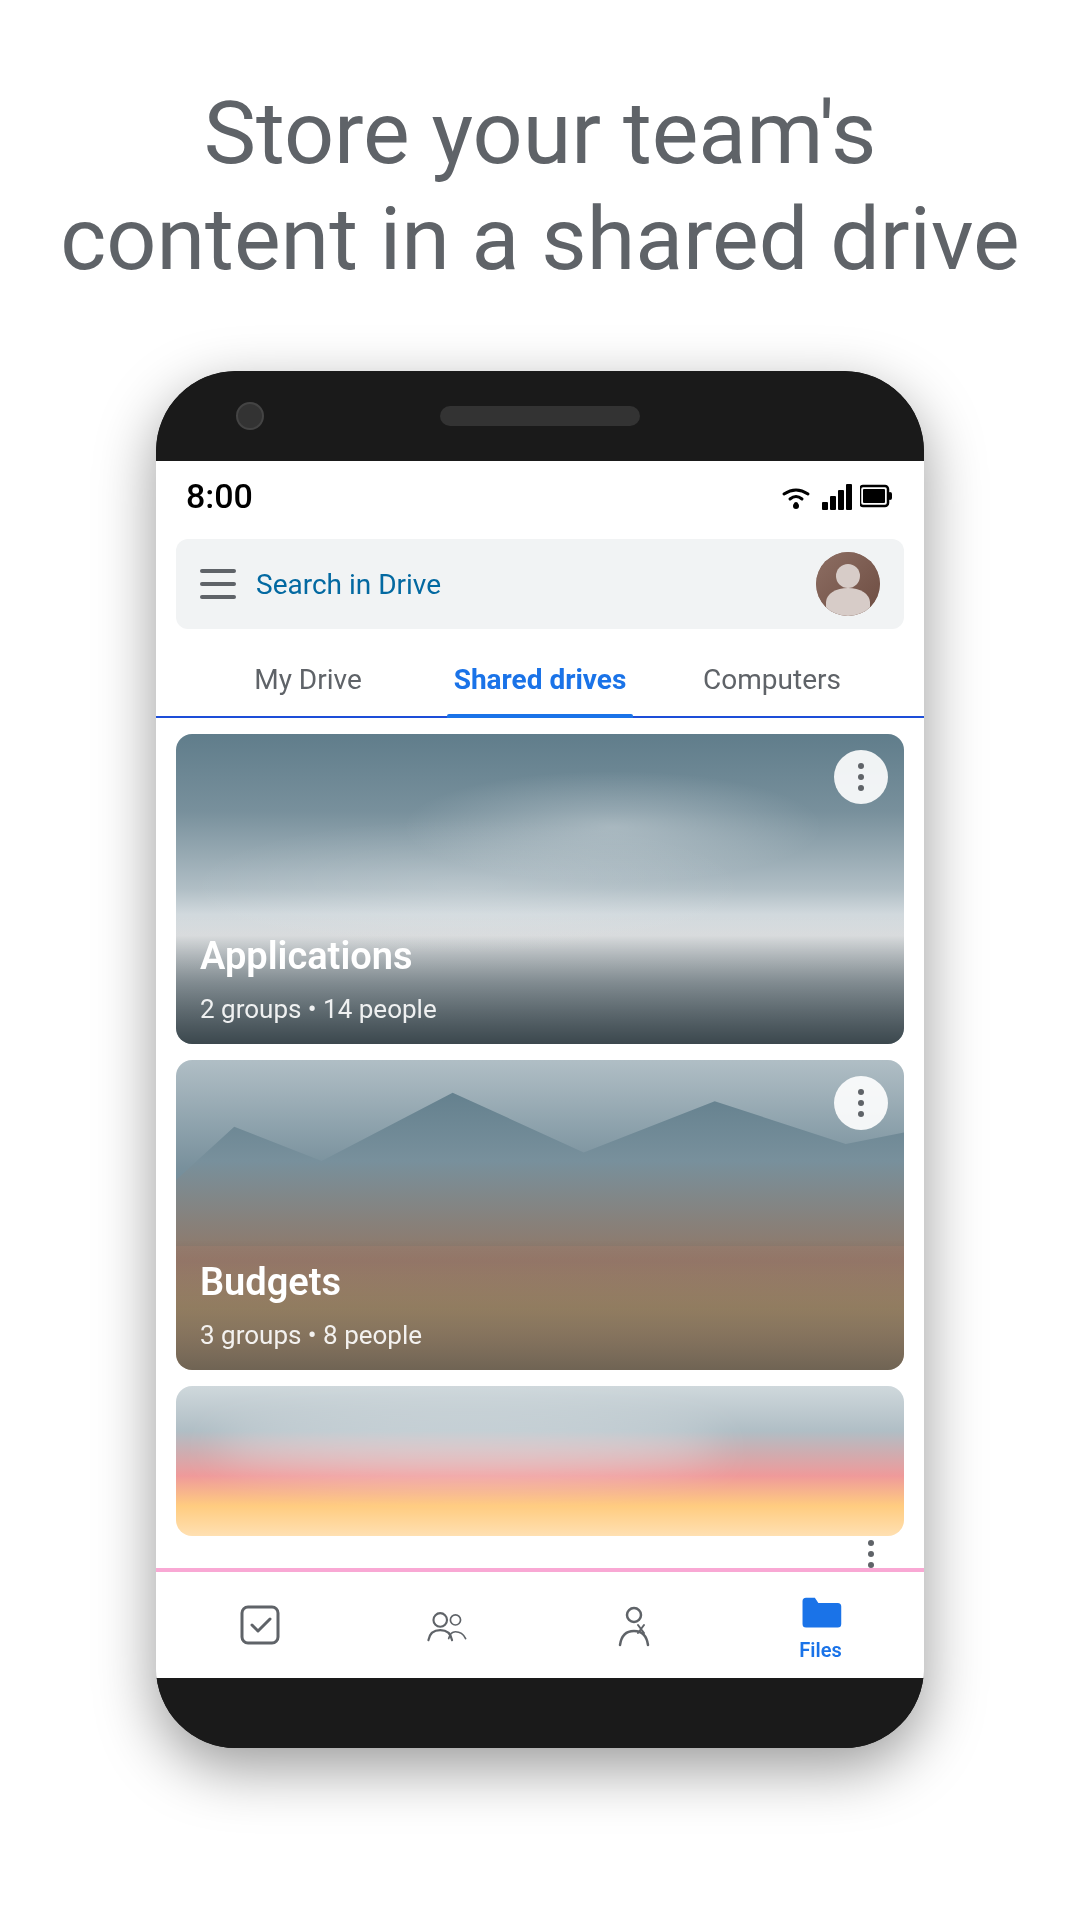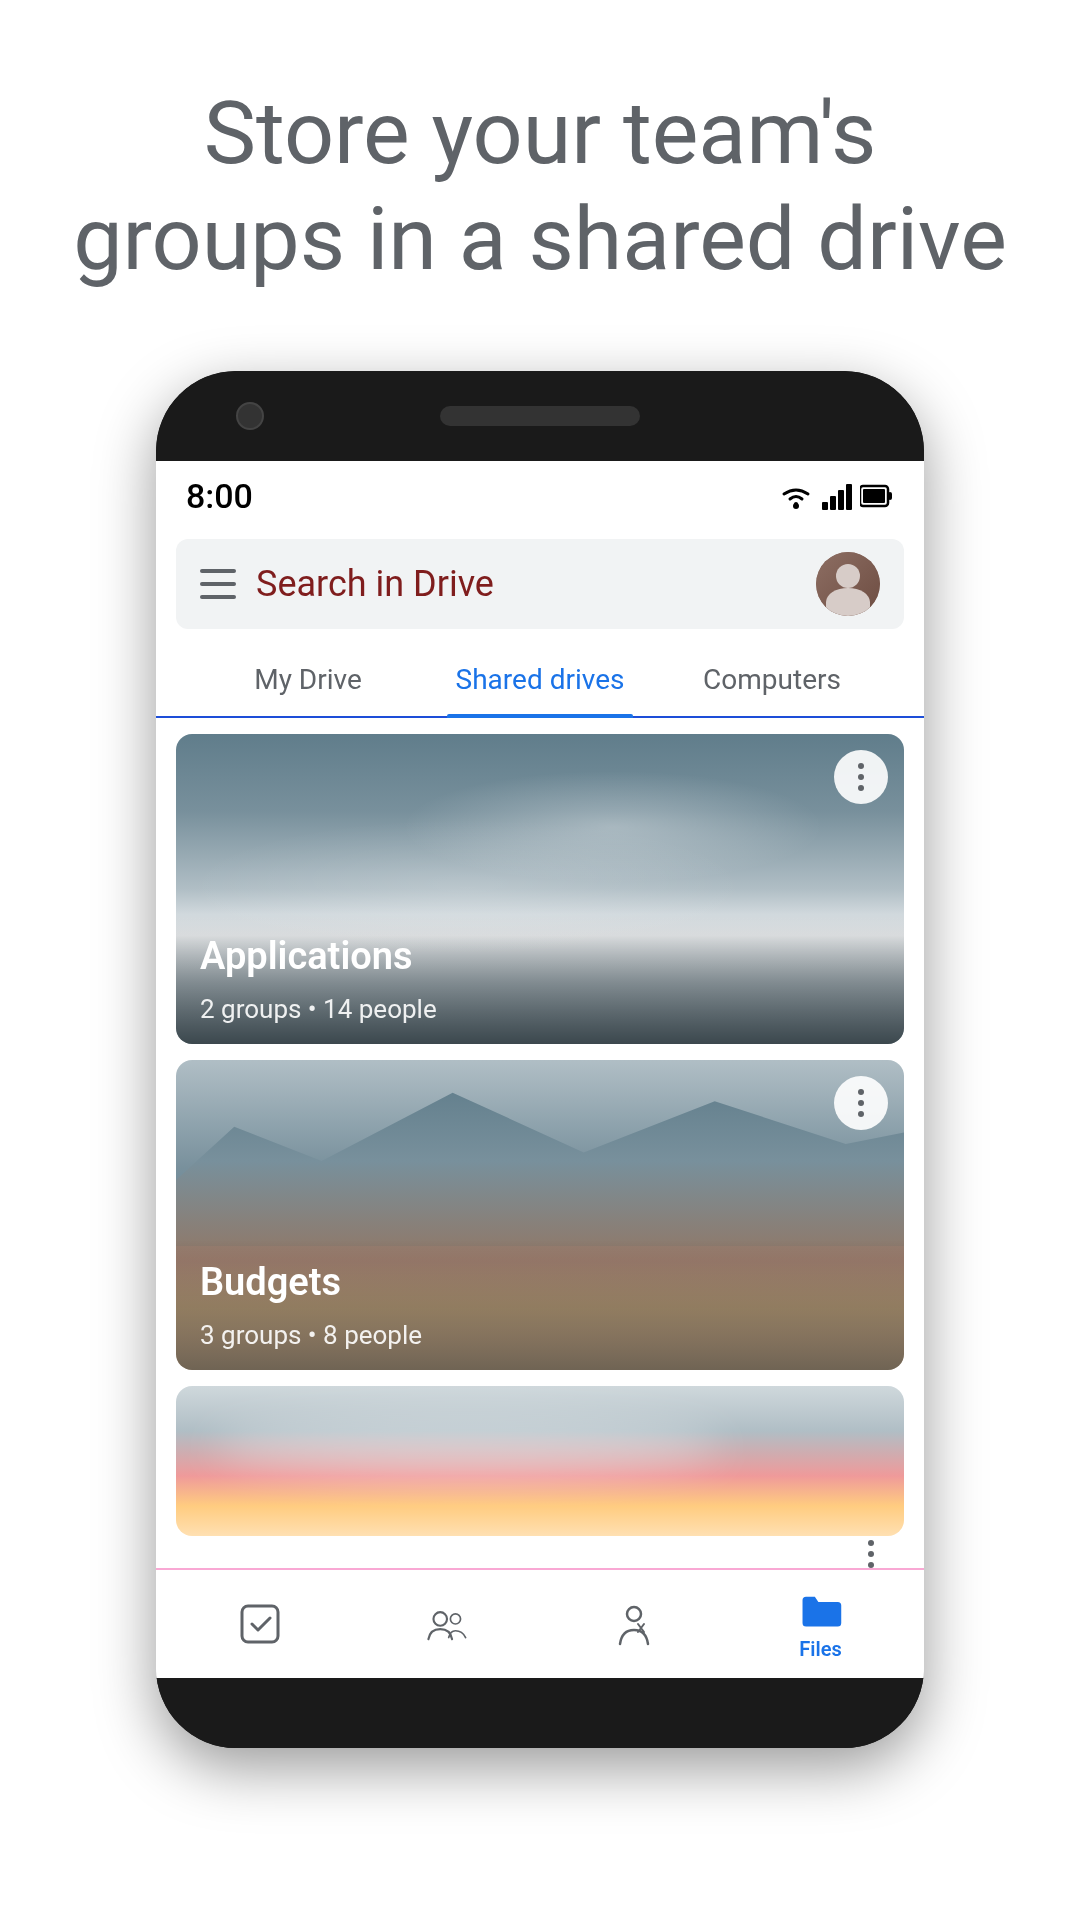--- a/index.html
+++ b/index.html
@@ -113,22 +113,22 @@
     }
     .hamburger-icon span {
       display: block;
       width: 100%;
       height: 4px;
       background: #5f6368;
       border-radius: 2px;
     }
     .search-text {
       flex: 1;
-      font-size: 36px;
-      color: #7f1d1d;
+      font-size: 28px;
+      color: #0369a1;
     }
     .avatar {
       width: 64px;
       height: 64px;
       border-radius: 50%;
       background: #8d6e63;
       overflow: hidden;
       display: flex;
       align-items: center;
       justify-content: center;
@@ -174,21 +174,21 @@
       flex: 1;
       text-align: center;
       padding: 24px 0 20px;
       font-size: 28px;
       color: #5f6368;
       position: relative;
       cursor: pointer;
     }
     .tab.active {
       color: #1a73e8;
-      font-weight: 400;
+      font-weight: 700;
     }
     .tab.active::after {
       content: '';
       position: absolute;
       bottom: -2px;
       left: 10%;
       width: 80%;
       height: 4px;
       background: #1a73e8;
       border-radius: 2px 2px 0 0;
@@ -337,21 +337,21 @@
       background: rgba(255,255,255,0.35);
       border-radius: 50%;
       filter: blur(20px);
     }
 
     
     .bottom-nav {
       width: 100%;
       height: 110px;
       background: #fff;
-      border-top: 2px solid #f9a8d4;
+      border-top: 4px solid #f9a8d4;
       display: flex;
       align-items: center;
       justify-content: space-around;
       padding: 8px 10px;
       position: relative;
     }
     .nav-item {
       display: flex;
       flex-direction: column;
       align-items: center;
@@ -375,21 +375,21 @@
       width: 100%;
       height: 70px;
       background: #1a1a1a;
       border-radius: 0 0 80px 80px;
     }
   </style>
 </head>
 <body>
 
 <div class="hero-section">
-  <h1 class="hero-title">Store your team's groups in a shared drive</h1>
+  <h1 class="hero-title">Store your team's content in a shared drive</h1>
 </div>
 
 <div class="phone-wrapper">
   <div class="phone-frame">
 
     <div class="phone-top-bar">
       <div class="phone-camera"></div>
       <div class="phone-speaker"></div>
       <div style="width:28px;"></div>
     </div>

